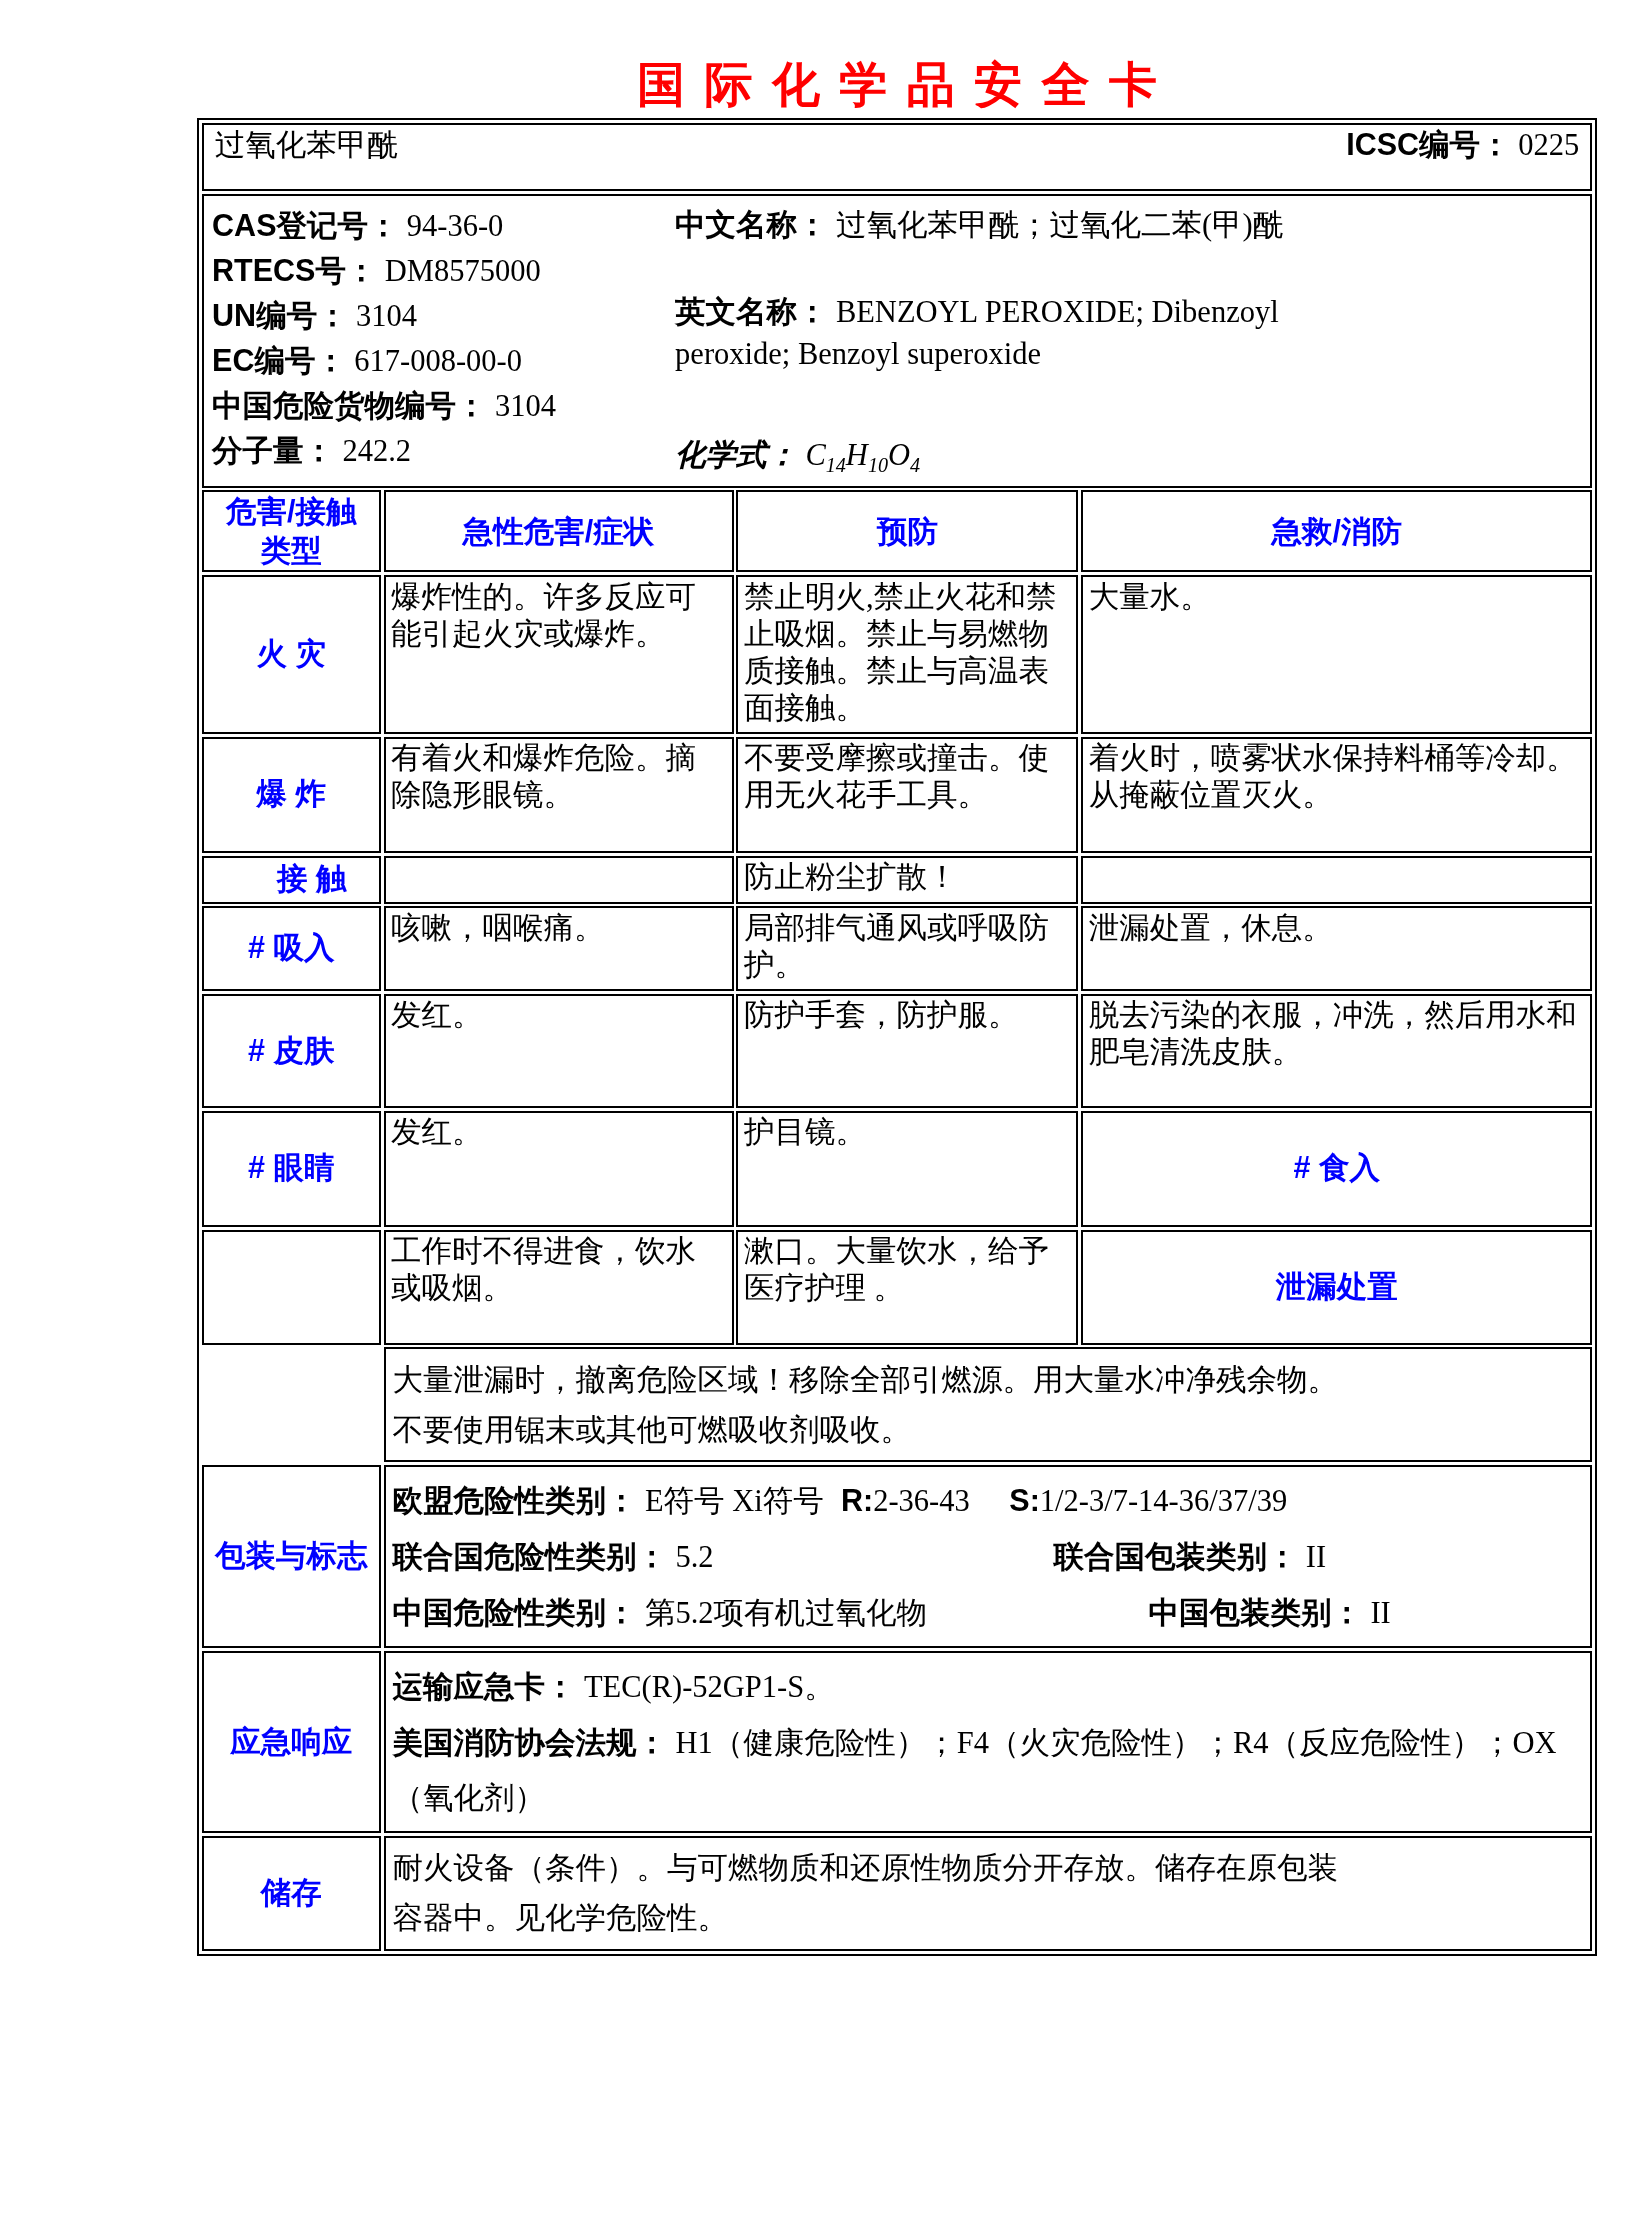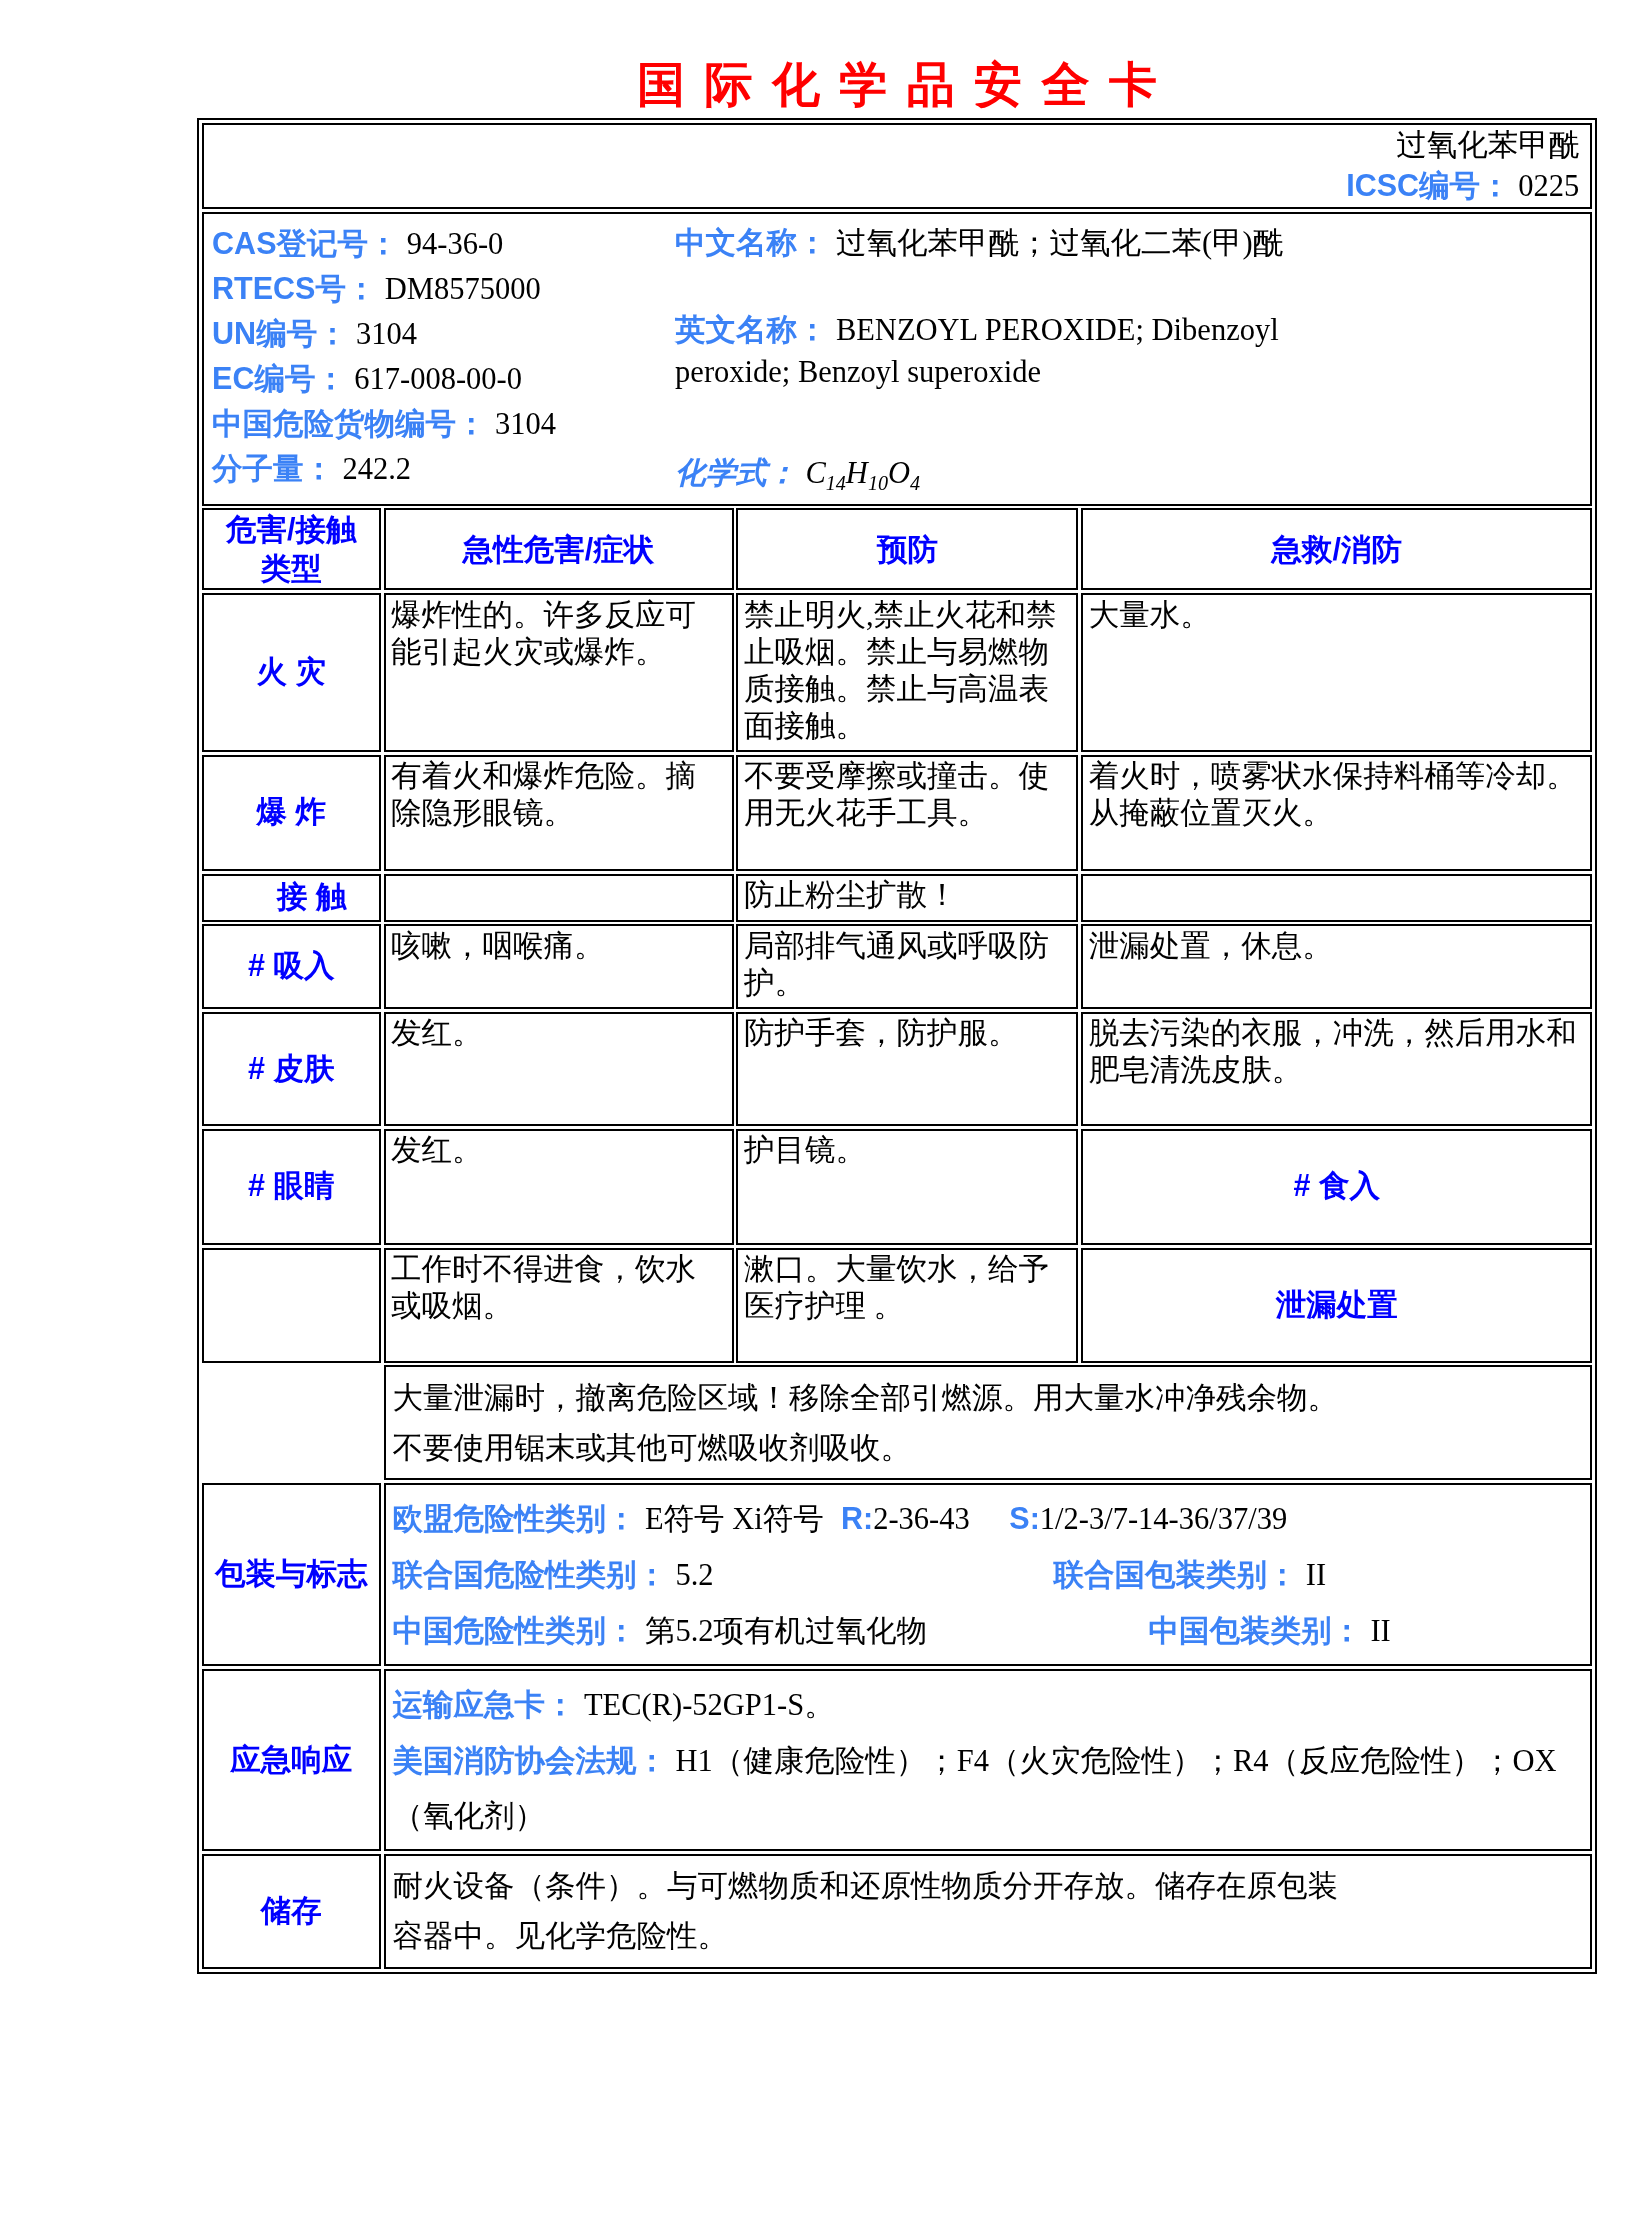--- a/index.html
+++ b/index.html
@@ -30,31 +30,30 @@
     grid-template-columns: 179px 350px 342px auto;
     gap: 2.8px;
     background: #FFFFFF;
   }
   .cell { border: 2.1px solid #000; background: #fff; box-sizing: border-box; }
   .span-all  { grid-column: 1 / -1; }
   .span-rest { grid-column: 2 / -1; }
 
   .lbl {
     font-family: "Liberation Sans", "DejaVu Sans", sans-serif;
-    font-weight: bold; color: #3b82f6;
+    font-weight: bold; color: #000000;
   }
   .val { color: #000000; }
 
   
   .row-name {
     min-height: 68px;
-    display: flex; align-items: flex-end; justify-content: space-between;
+    display: flex; align-items: flex-start; justify-content: space-between;
     padding: 0 11px;
     font-size: 30.5px;
-    flex-direction: column;
   }
 
   
   .row-ident { display: flex; padding: 7px 0 9.7px 8.3px; font-size: 30.5px; }
   .id-left  { width: 463px; flex: 0 0 auto; }
   .id-left .id-line { line-height: 44px; white-space: nowrap; }
   .id-right { flex: 1 1 auto; }
   .id-right .id-line { line-height: 42px; }
   .id-line .val { margin-left: 8.3px; }
   .en-block { margin-top: 44px; max-width: 644px; }

